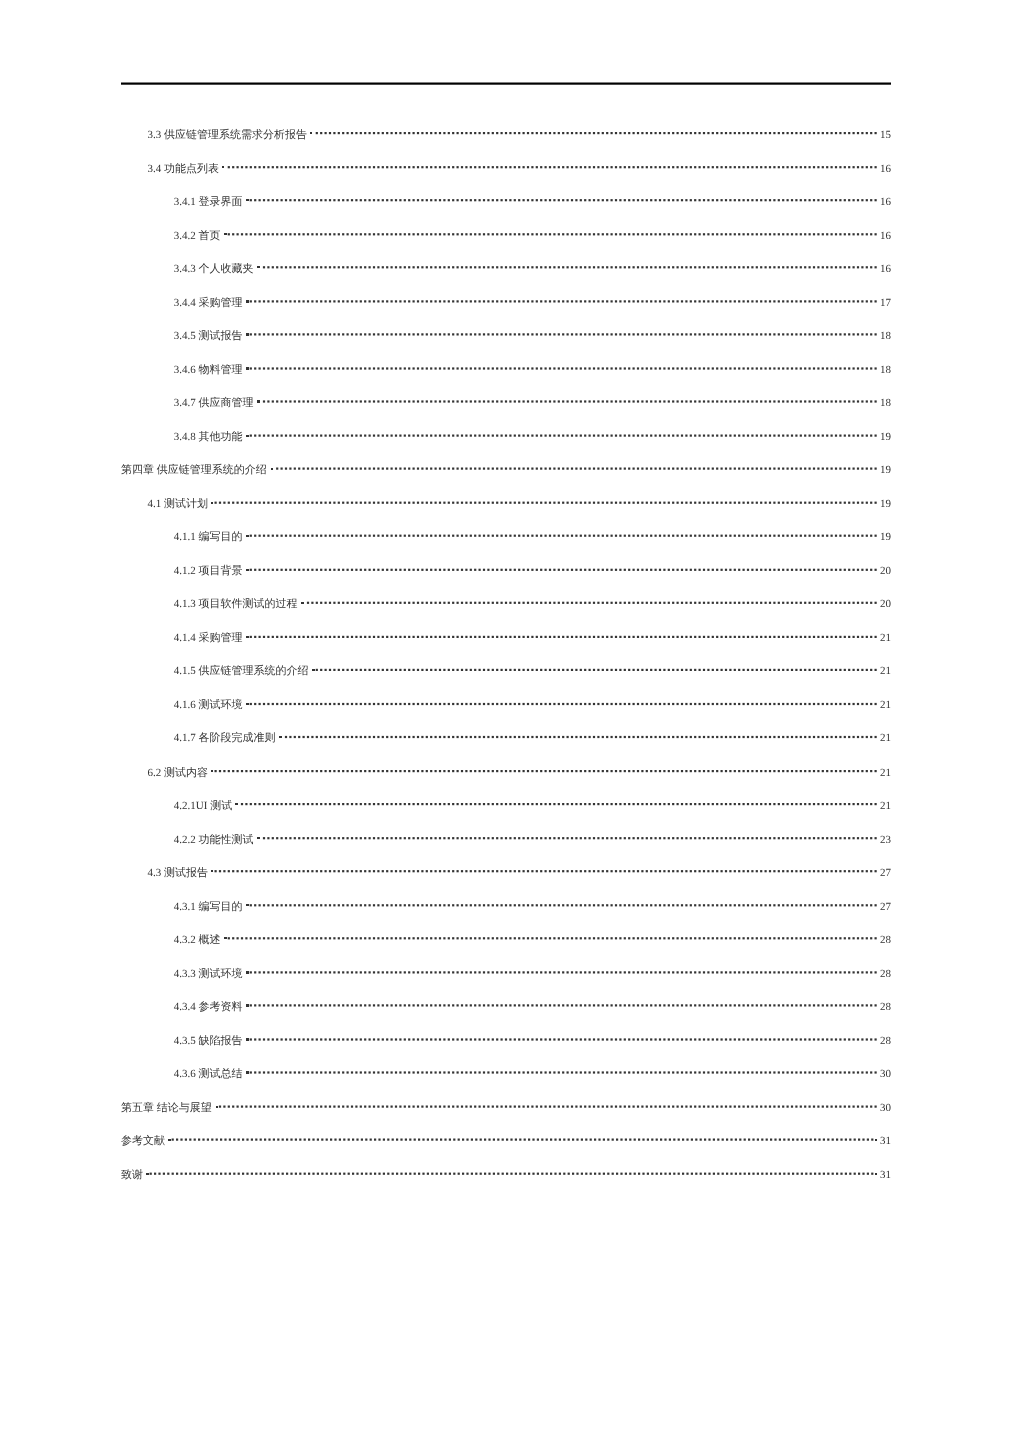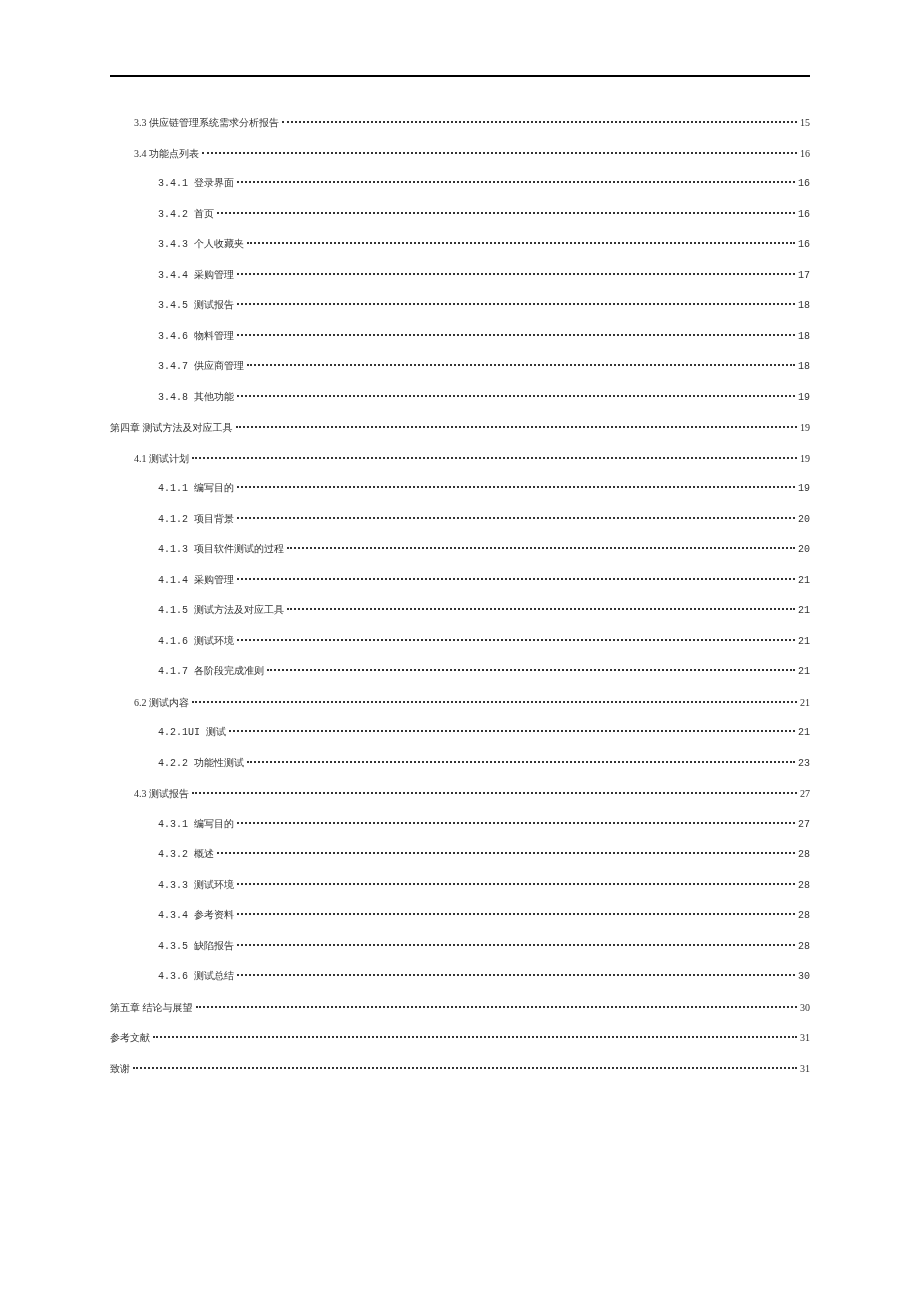--- a/index.html
+++ b/index.html
@@ -41,21 +41,21 @@
       top: -3px;
       min-width: 10px;
     }
     .toc-page {
       white-space: nowrap;
       flex-shrink: 0;
       text-align: right;
     }
     .indent-0 { padding-left: 0; }
     .indent-1 { padding-left: 24px; }
-    .indent-2 { padding-left: 48px; font-family: Liberation Mono, monospace; }
+    .indent-2 { padding-left: 48px; }
   </style>
 </head>
 <body>
 
 <div class="page-container">
   <div class="header-line"></div>
   <div id="toc-list">
       <div class="toc-entry indent-1">
         <span class="toc-label">3.3 供应链管理系统需求分析报告</span>
         <span class="toc-dots"></span>
@@ -100,21 +100,21 @@
         <span class="toc-label">3.4.7 供应商管理</span>
         <span class="toc-dots"></span>
         <span class="toc-page">18</span>
       </div>
       <div class="toc-entry indent-2">
         <span class="toc-label">3.4.8 其他功能</span>
         <span class="toc-dots"></span>
         <span class="toc-page">19</span>
       </div>
       <div class="toc-entry indent-0">
-        <span class="toc-label">第四章  测试方法及对应工具</span>
+        <span class="toc-label">第四章  供应链管理系统的介绍</span>
         <span class="toc-dots"></span>
         <span class="toc-page">19</span>
       </div>
       <div class="toc-entry indent-1">
         <span class="toc-label">4.1 测试计划</span>
         <span class="toc-dots"></span>
         <span class="toc-page">19</span>
       </div>
       <div class="toc-entry indent-2">
         <span class="toc-label">4.1.1 编写目的</span>
@@ -130,21 +130,21 @@
         <span class="toc-label">4.1.3 项目软件测试的过程</span>
         <span class="toc-dots"></span>
         <span class="toc-page">20</span>
       </div>
       <div class="toc-entry indent-2">
         <span class="toc-label">4.1.4 采购管理</span>
         <span class="toc-dots"></span>
         <span class="toc-page">21</span>
       </div>
       <div class="toc-entry indent-2">
-        <span class="toc-label">4.1.5 测试方法及对应工具</span>
+        <span class="toc-label">4.1.5 供应链管理系统的介绍</span>
         <span class="toc-dots"></span>
         <span class="toc-page">21</span>
       </div>
       <div class="toc-entry indent-2">
         <span class="toc-label">4.1.6 测试环境</span>
         <span class="toc-dots"></span>
         <span class="toc-page">21</span>
       </div>
       <div class="toc-entry indent-2">
         <span class="toc-label">4.1.7 各阶段完成准则</span>

